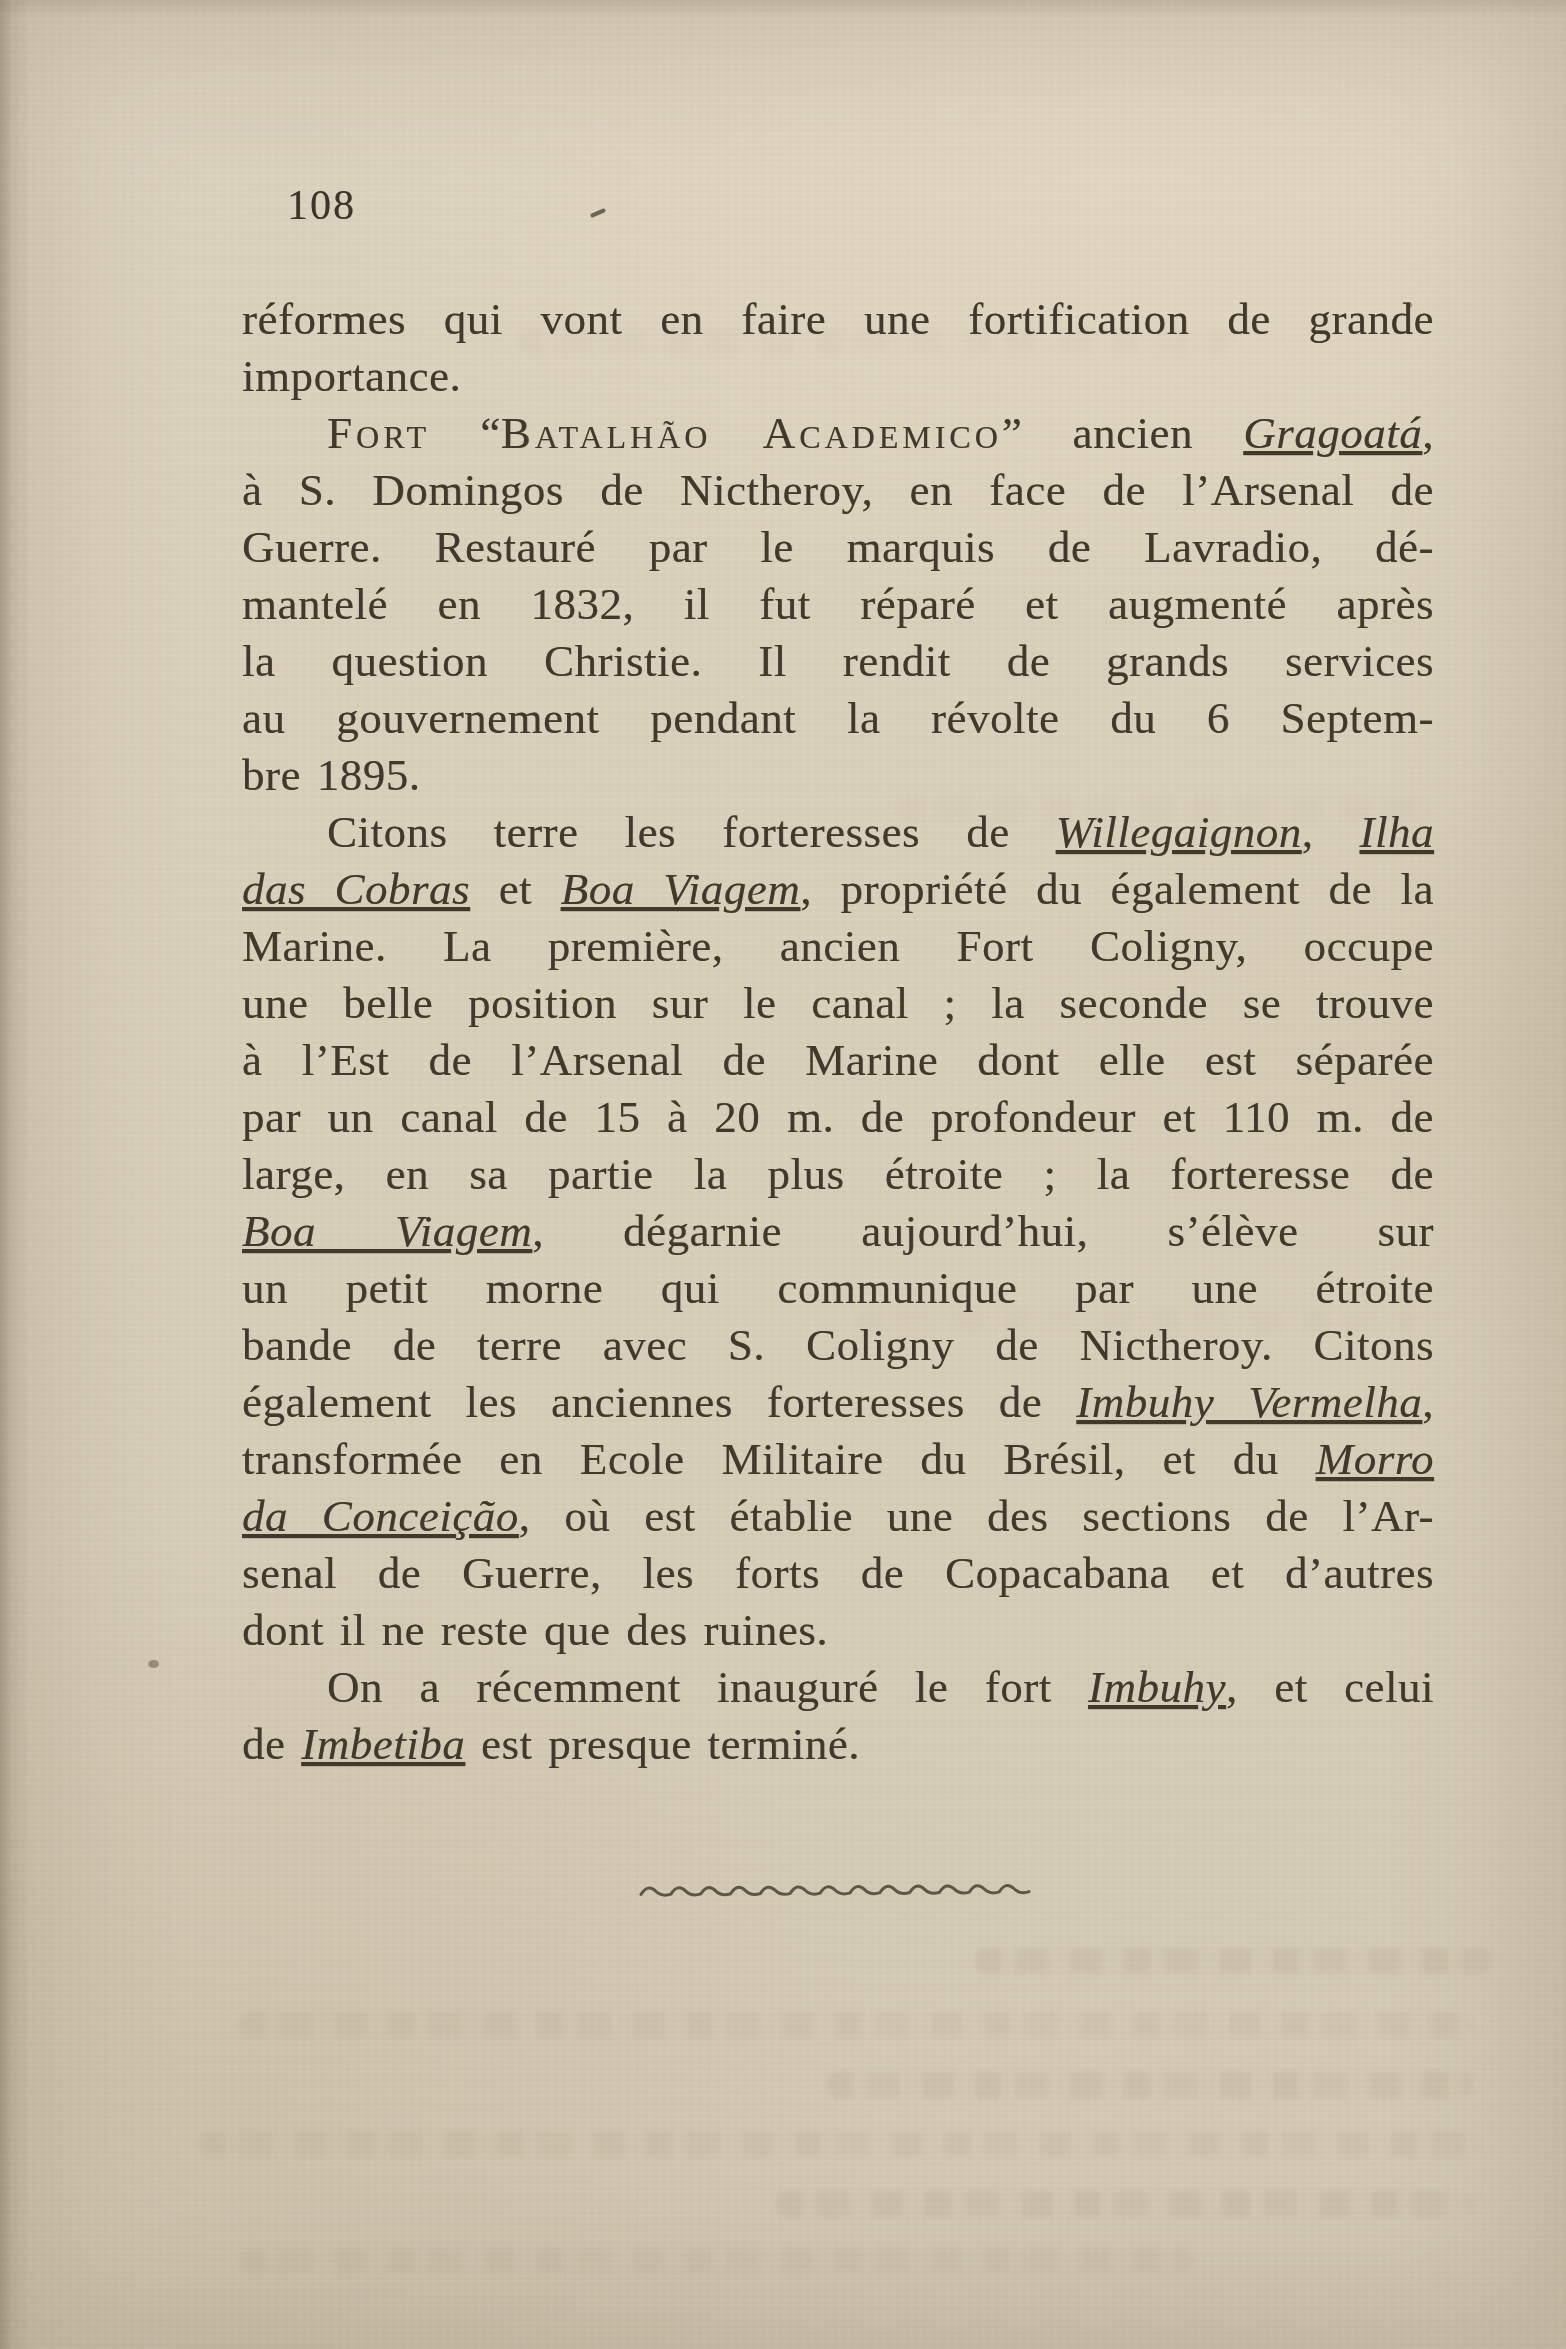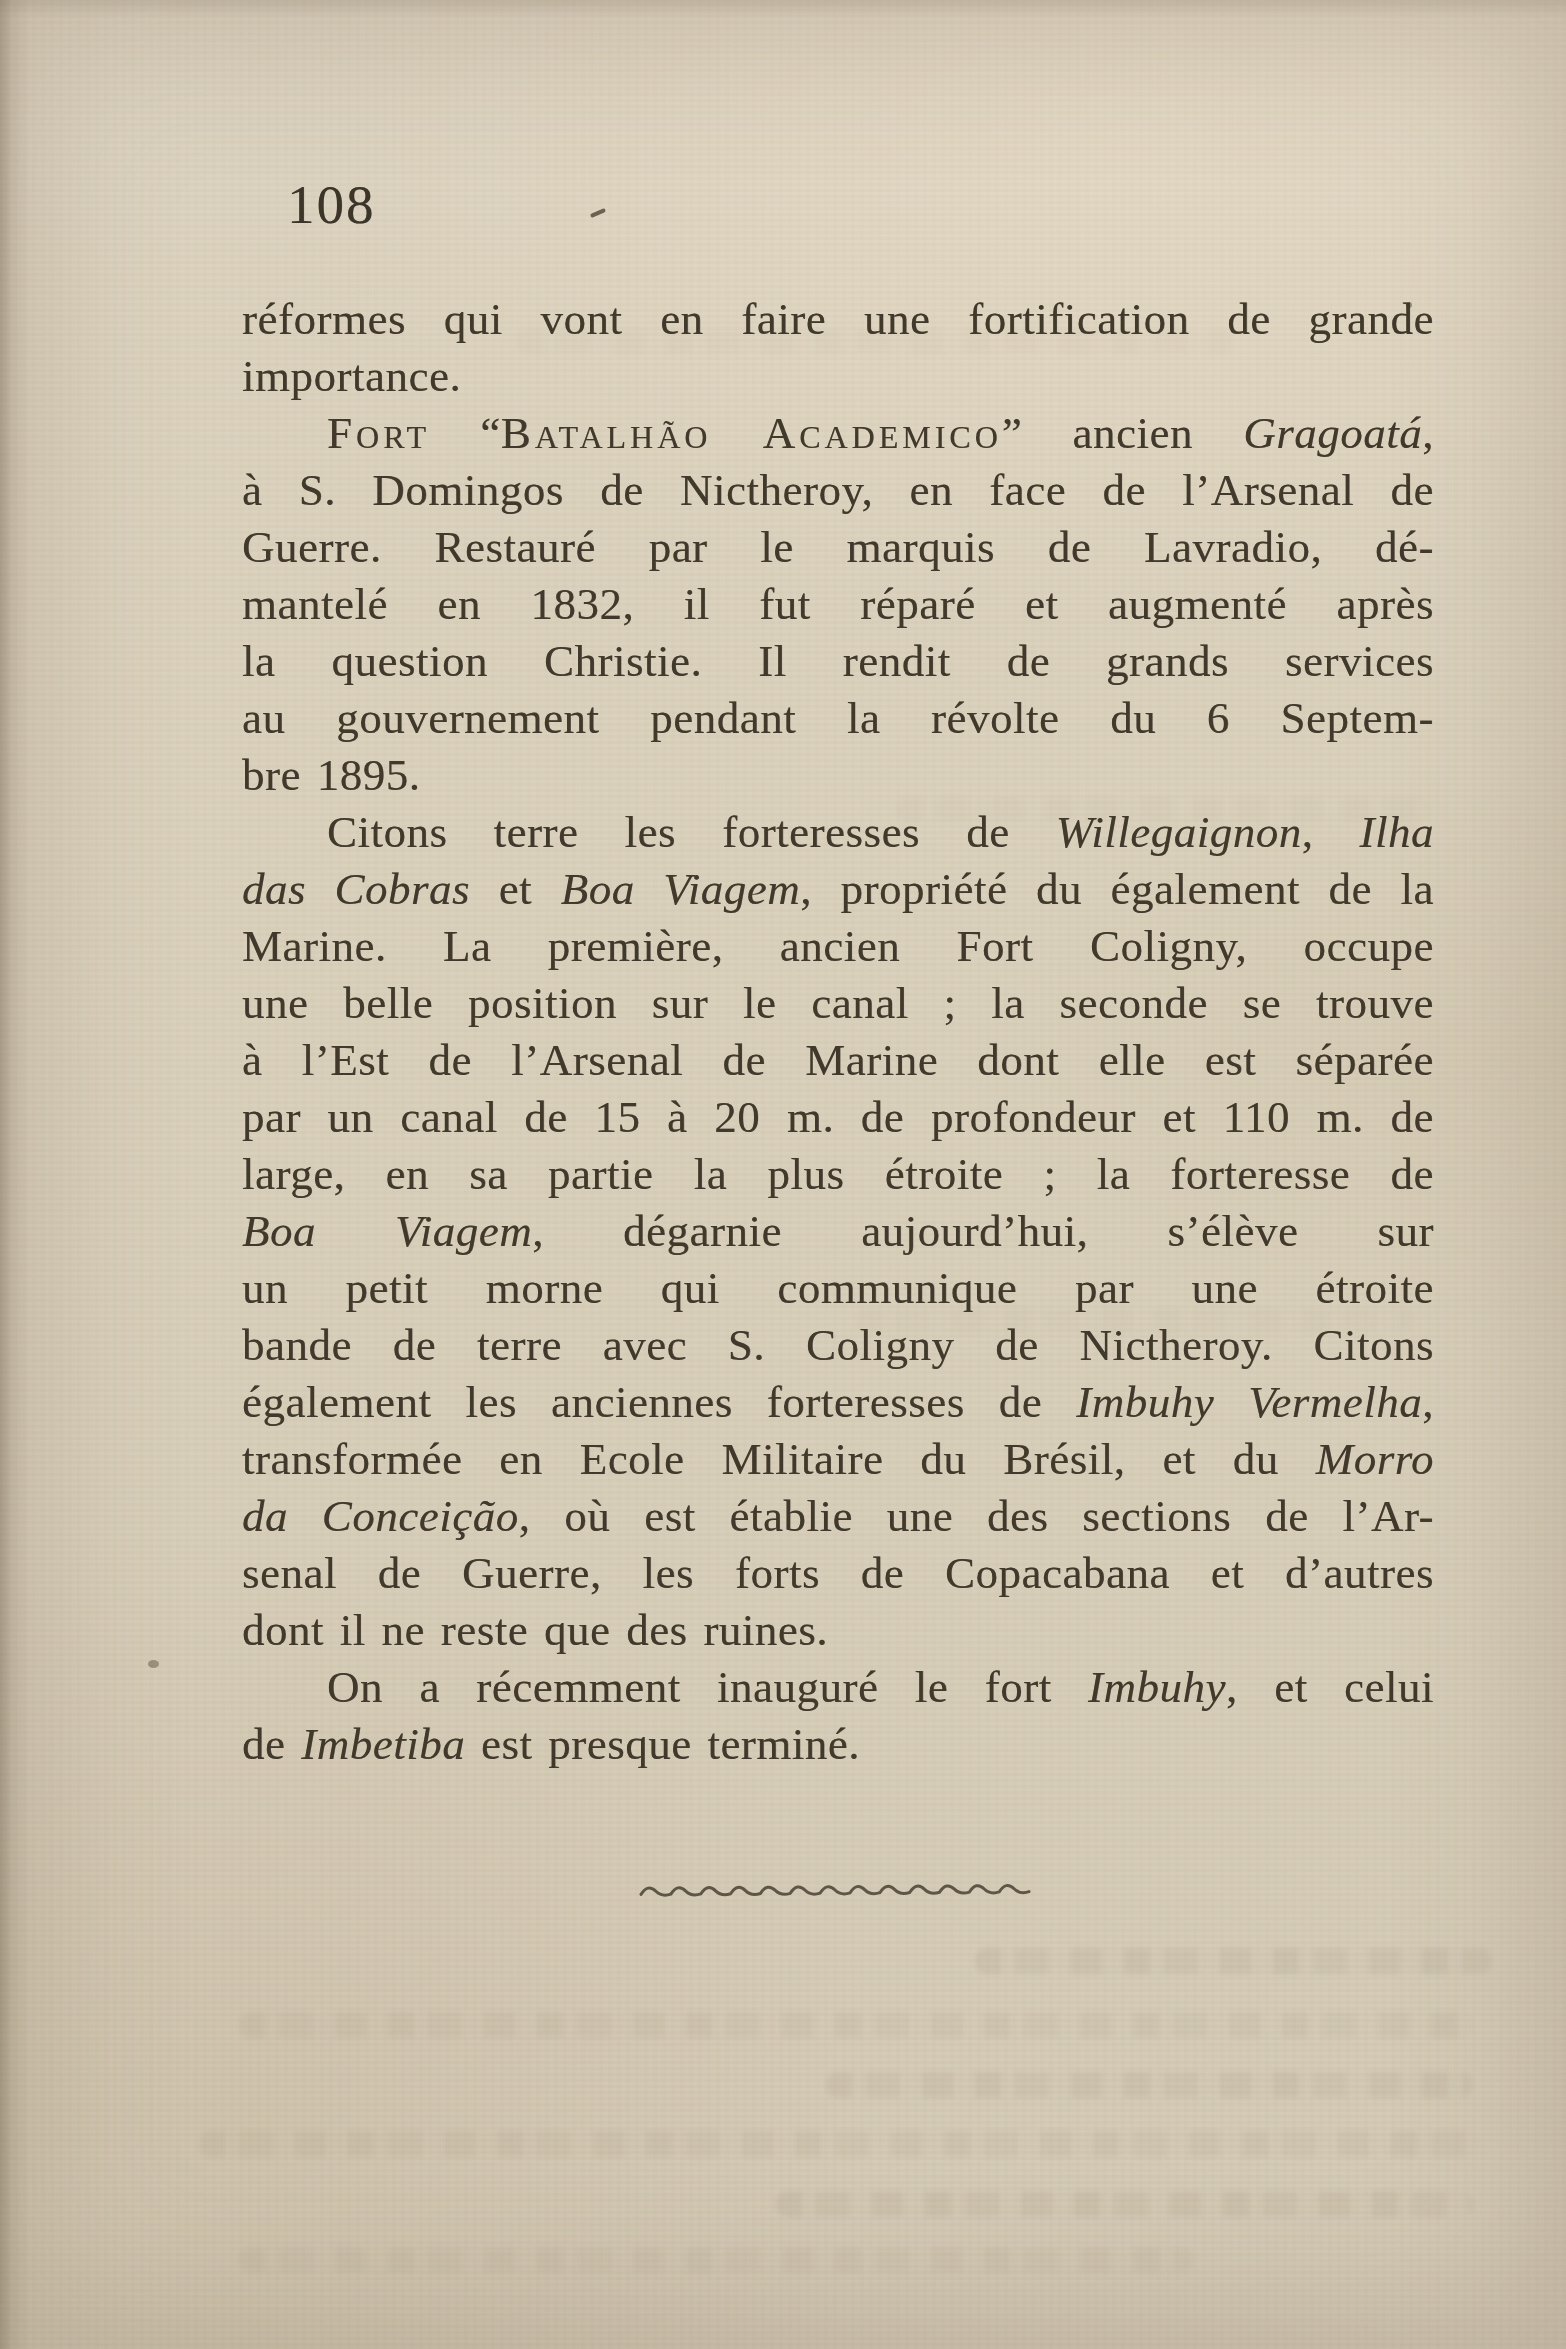--- a/index.html
+++ b/index.html
@@ -22,36 +22,36 @@
   }
   .vignette{position:absolute;inset:0;pointer-events:none;
     box-shadow:inset 0 0 149px 25px rgba(112,96,72,.22);}
   .edge-left{position:absolute;left:0;top:0;bottom:0;width:30px;pointer-events:none;
     background:linear-gradient(90deg, rgba(92,78,58,.32), rgba(92,78,58,.10) 12px, rgba(92,78,58,0) 30px);}
   .edge-top{position:absolute;left:0;top:0;right:0;height:18px;pointer-events:none;
     background:linear-gradient(180deg, rgba(92,78,58,.14), rgba(92,78,58,0));}
 
   .page-number{
     position:absolute;left:287px;top:179px;
-    font-size:55px;line-height:52px;color:#3c352a;letter-spacing:2px;
+    font-size:42px;line-height:52px;color:#3c352a;letter-spacing:2px;
     text-shadow:0.3px 0.4px 0 rgba(60,52,40,.5);
   }
 
   .text-block{position:absolute;left:242px;top:291px;width:1192px;}
   .line{
     font-size:45px;line-height:57px;height:57px;
     color:#413a2c;
     text-align:justify;text-align-last:justify;
     letter-spacing:0.5px;word-spacing:4px;
     text-shadow:0.3px 0.4px 0 rgba(62,54,42,.5);
     white-space:nowrap;
   }
   .line.end{text-align-last:left;white-space:normal;}
   .line.indent{text-indent:85px;}
-  .it{font-style:italic;}
+  .it{font-style:italic;text-decoration:underline;}
   .sc{font-variant:small-caps;letter-spacing:4px;}
   .rm{}
 
   .ornament{position:absolute;left:637px;top:1877px;width:402px;height:26px;
     opacity:.85;transform:rotate(-.4deg);}
 
   .speck{position:absolute;background:rgba(70,60,45,.75);pointer-events:none;}
   .speck-1{left:590px;top:211px;width:16px;height:4px;border-radius:3px;transform:rotate(-24deg);}
   .speck-2{left:148px;top:1660px;width:11px;height:8px;border-radius:50%;opacity:.55;}
   .speck-3{left:1406px;top:302px;width:6px;height:6px;border-radius:50%;opacity:.6;}

